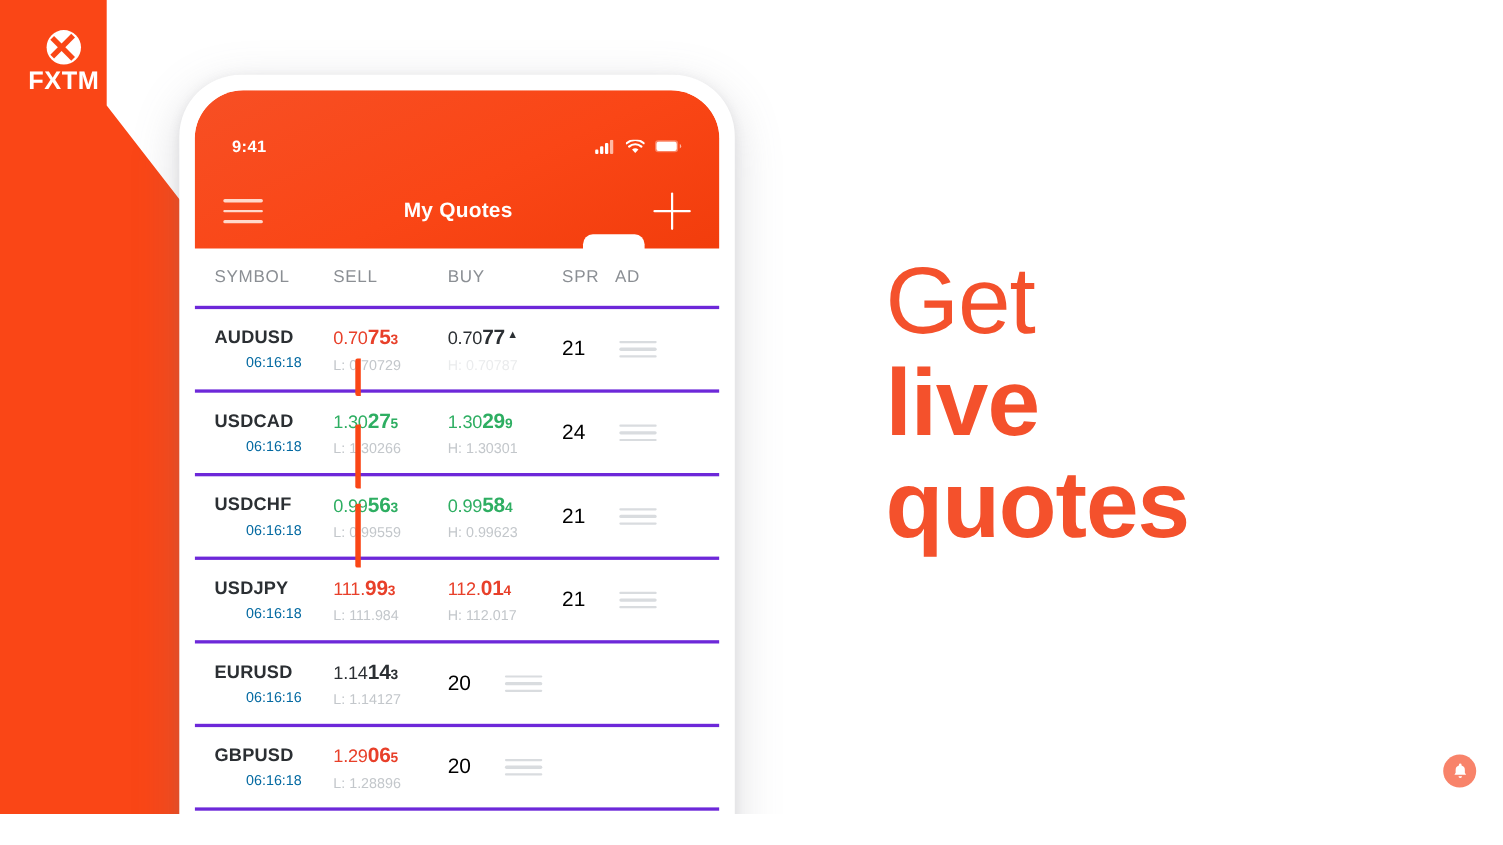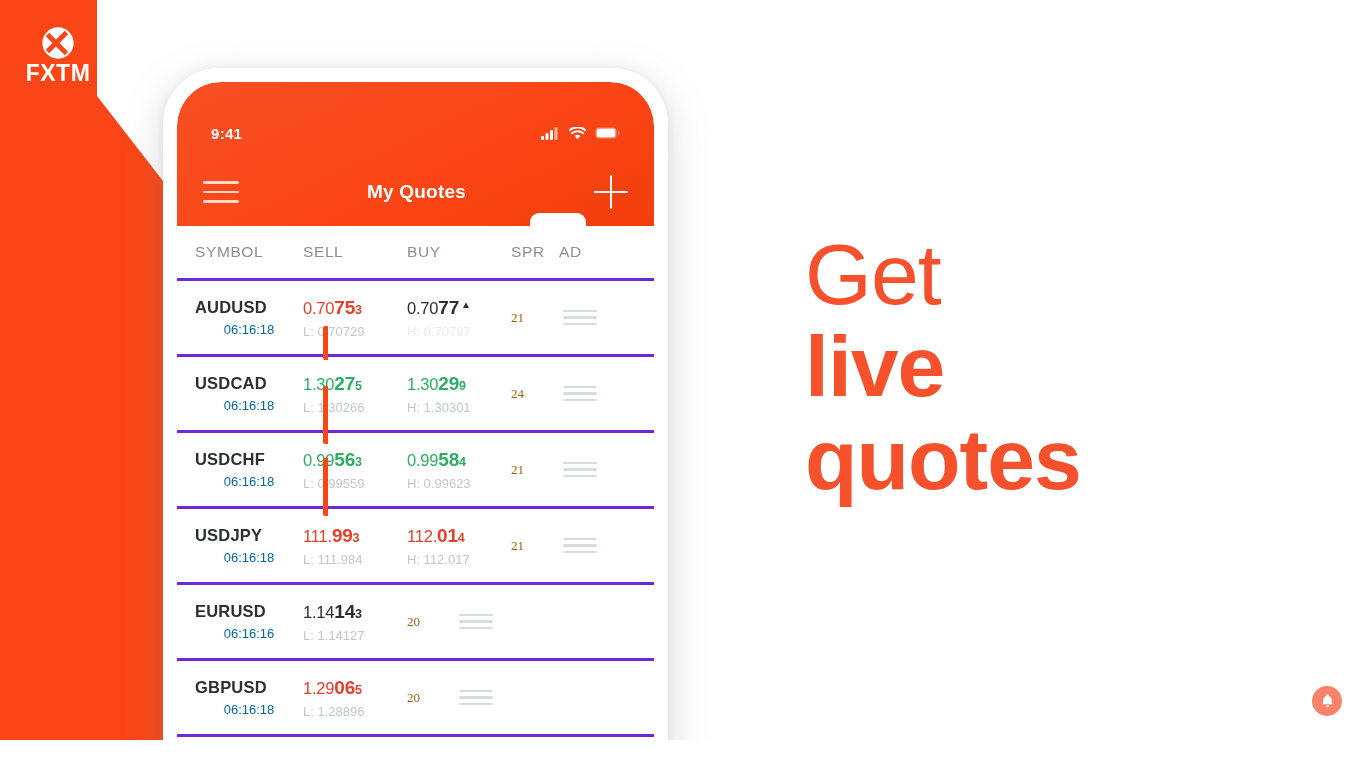--- a/index.html
+++ b/index.html
@@ -98,21 +98,21 @@
   .sym-name{font-size:16.5px;font-weight:bold;color:#2b2f33;letter-spacing:.2px;}
   .sym-time{font-size:13px;color:#0369a1;margin-top:5px;text-align:center;}
   .price{font-size:16.5px;color:#2b2f33;letter-spacing:-.2px;white-space:nowrap;}
   .price .big{font-size:19px;font-weight:bold;}
   .price .sub{font-size:12.5px;font-weight:bold;vertical-align:baseline;}
   .hl{font-size:13px;color:#c3c7cb;margin-top:5px;white-space:nowrap;}
   .up-red{color:#e8402a;}
   .up-green{color:#2eae62;}
   .up-dark{color:#2b2f33;}
   .arrow-up{display:inline-block;margin-left:2px;font-size:10px;vertical-align:6px;}
-  .spr{font-size:13px;color:#a16207;width:48px;font-family:Liberation Serif, serif;}
+  .spr{font-size:19px;color:#000000;width:48px;}
   .grip{width:60px;display:flex;flex-direction:column;gap:4px;align-items:flex-start;padding-left:4px;}
   .grip i{display:block;width:34px;height:2.6px;background:#d9dcdf;border-radius:2px;}
   .faded{opacity:.35;}
 
   
   .headline{
     position:absolute;left:805px;top:232px;z-index:5;
     color:#f4512c;line-height:.98;letter-spacing:-1px;
   }
   .hl-1{font-size:86px;font-weight:normal;}

